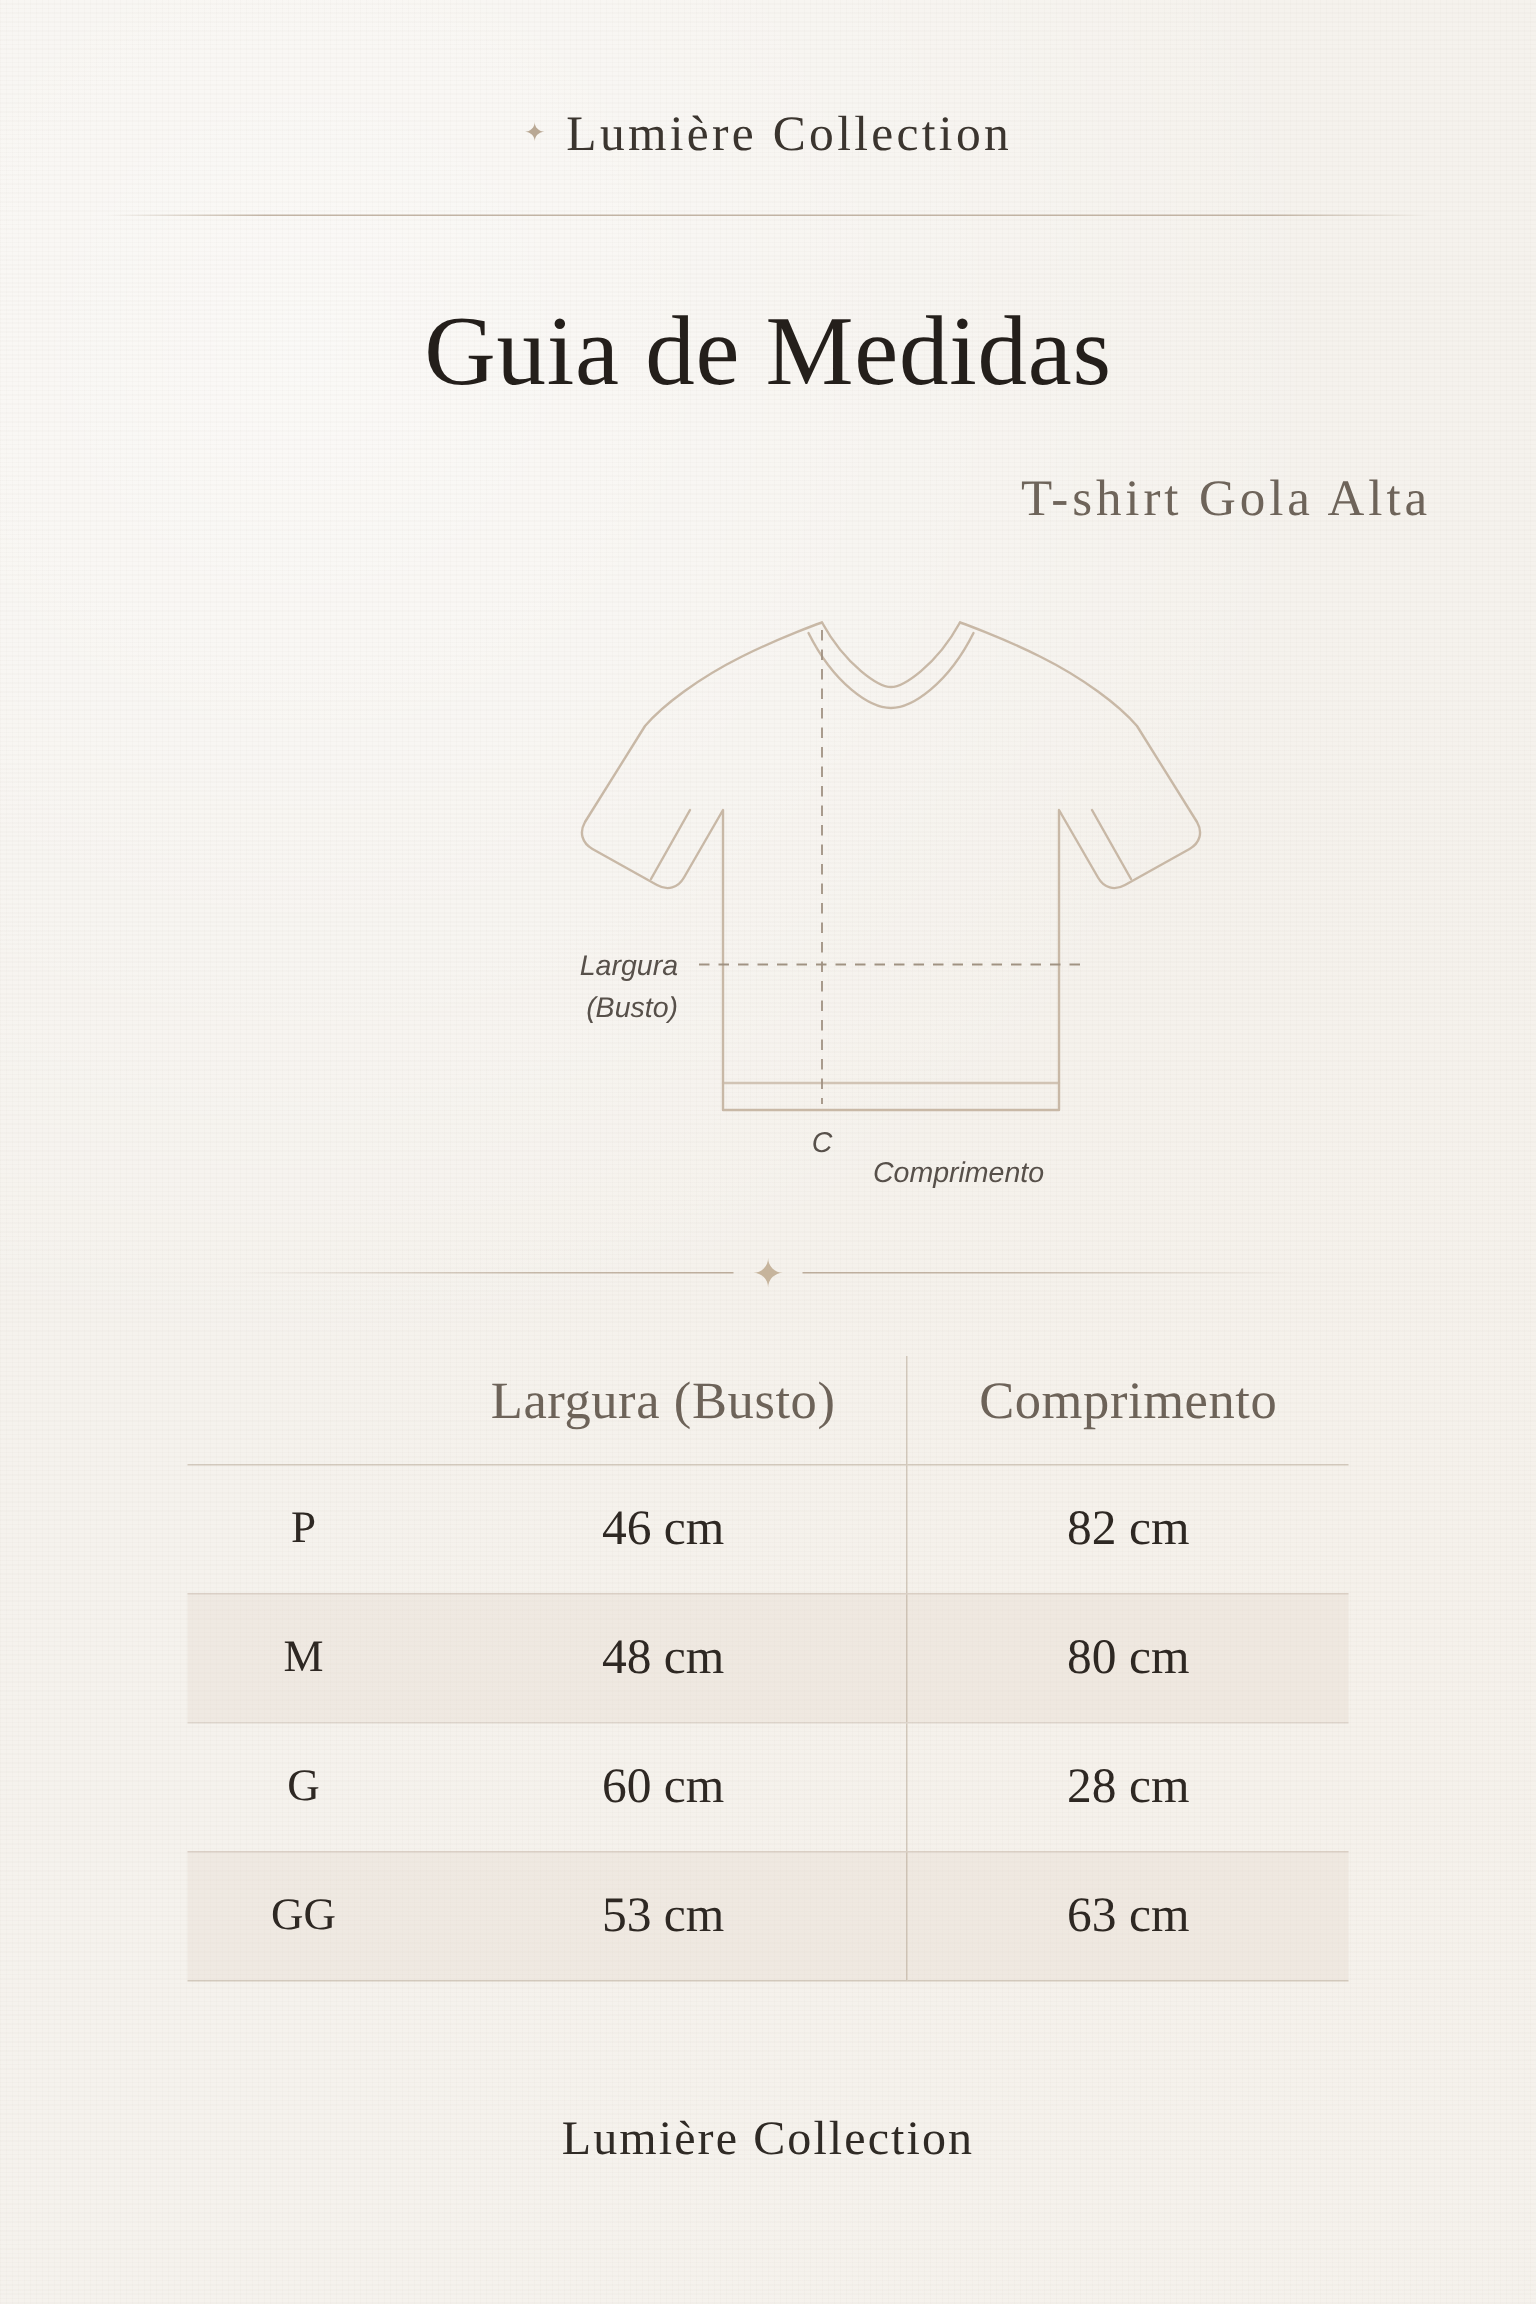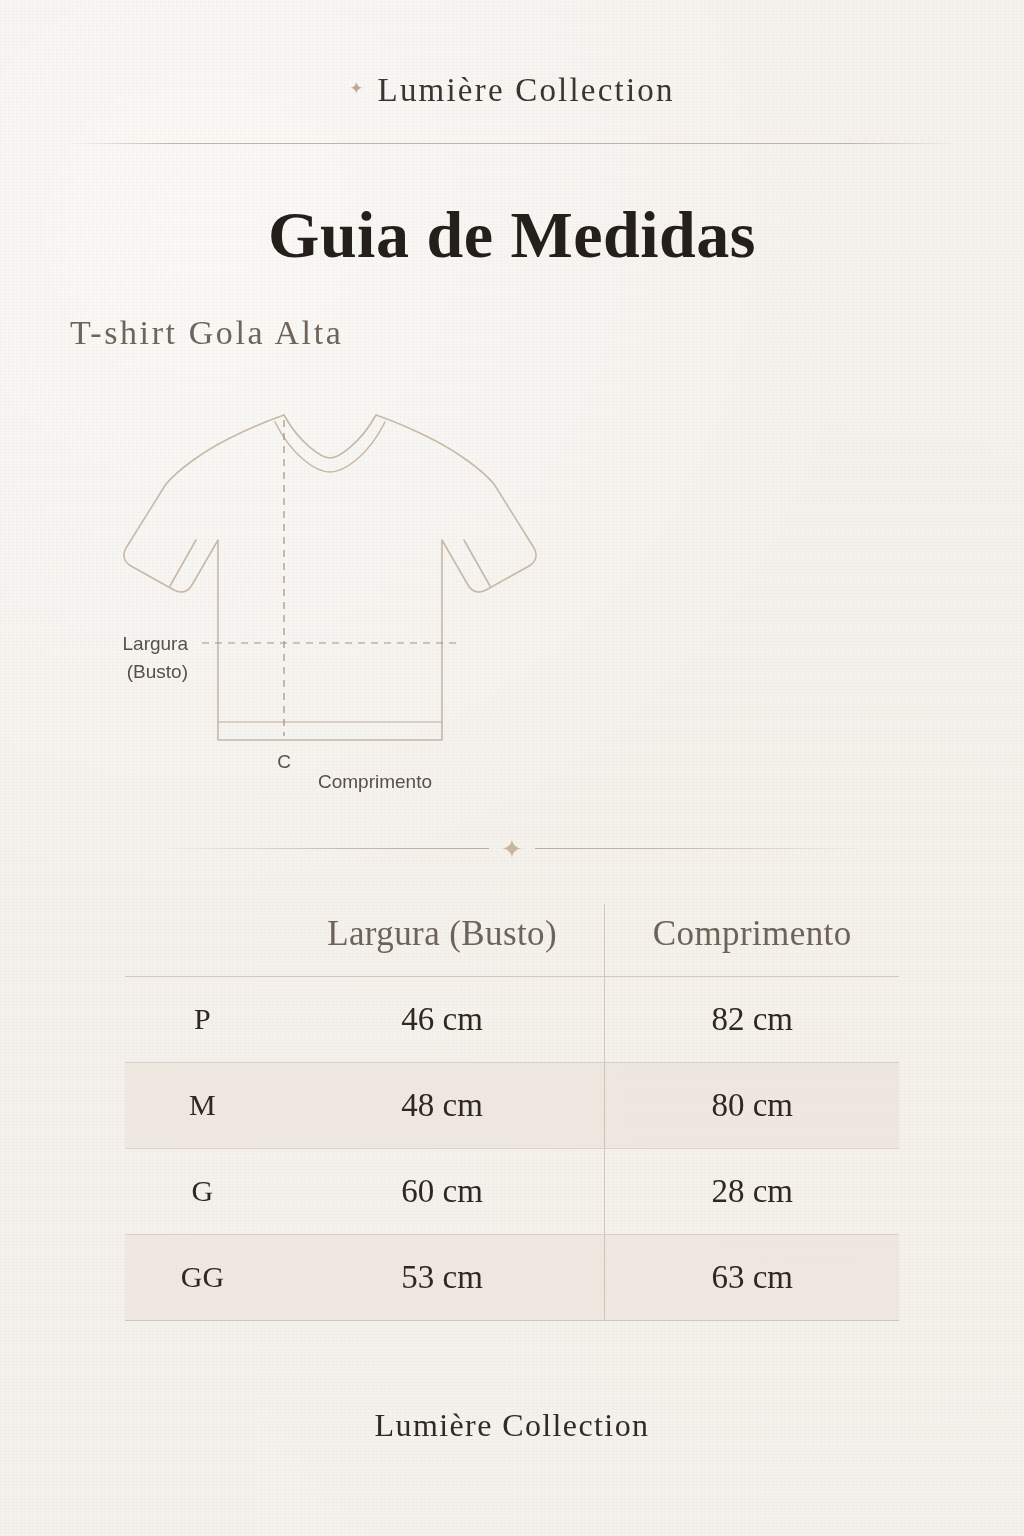--- a/index.html
+++ b/index.html
@@ -63,41 +63,42 @@
     margin-top: 34px;
     height: 1px;
     background: linear-gradient(to right, rgba(186,170,152,0) 0%, rgba(176,158,139,0.75) 12%, rgba(176,158,139,0.75) 88%, rgba(186,170,152,0) 100%);
   }
 
   
   .title {
     text-align: center;
     font-family: "Liberation Serif", serif;
     font-size: 66px;
-    font-weight: 700;
+    font-weight: 400;
     letter-spacing: 0.5px;
     color: #241f1b;
     margin-top: 56px;
     line-height: 1.05;
   }
   .subtitle {
-    text-align: left;
+    text-align: right;
     font-family: "Liberation Serif", serif;
     font-size: 34px;
     letter-spacing: 2.6px;
     color: #6e645a;
     margin-top: 26px;
     font-weight: 400;
   }
 
   
   .illustration {
     margin-top: 48px;
     display: flex;
-    justify-content: flex-start;
+    justify-content: flex-end;
+    font-style: italic;
   }
 
   
   .divider {
     margin-top: 36px;
     display: flex;
     align-items: center;
     justify-content: center;
     gap: 0;
   }

